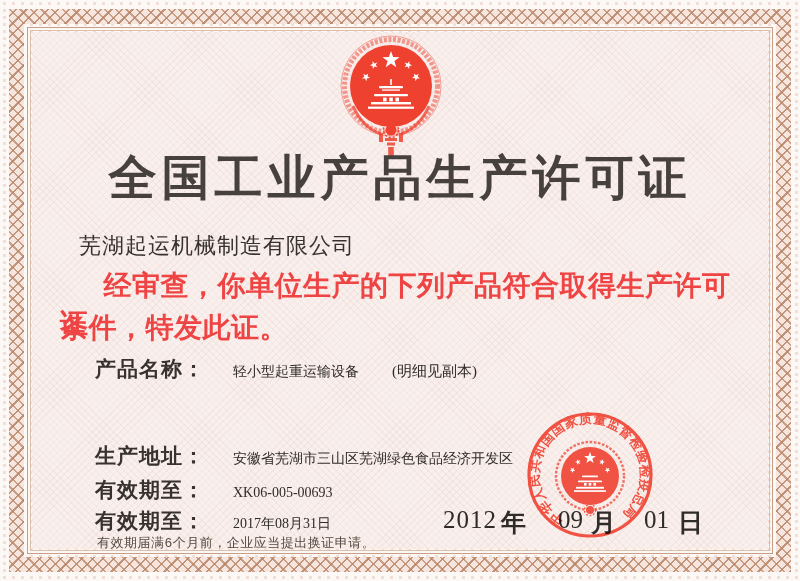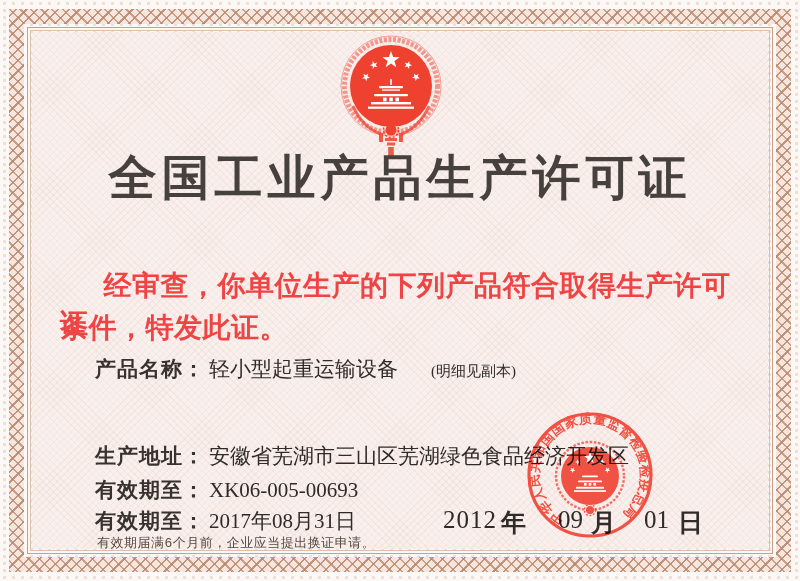--- a/index.html
+++ b/index.html
@@ -39,21 +39,21 @@
     font-family:"Liberation Sans","DejaVu Sans",sans-serif;
     font-size:48px;font-weight:bold;letter-spacing:5px;color:#47413e;
   }
   .company{position:absolute;left:79px;top:231px;font-size:22px;color:#37322f;letter-spacing:1px;}
   .stmt{position:absolute;left:60px;right:42px;font-size:28px;font-weight:bold;color:#ef4444;letter-spacing:.5px;}
   .stmt1{top:267px;text-indent:1.55em;}
   .stmt2{top:309px;}
 
   .frow{position:absolute;left:95px;white-space:nowrap;}
   .flabel{font-size:21px;font-weight:bold;color:#37322f;letter-spacing:1px;display:inline-block;min-width:88px;}
-  .fvalue{font-size:21px;color:#2f2b29;}
+  .fvalue{font-size:14px;color:#2f2b29;margin-left:24px;}
   .fnote{font-size:15px;color:#2f2b29;margin-left:29px;}
   .row-product{top:355px;}
   .row-residence{top:408px;}
   .row-prodaddr{top:442px;}
   .row-certno{top:476px;}
   .row-valid{top:507px;}
 
   .date{position:absolute;top:506px;left:0;font-size:25px;color:#2f2b29;z-index:2;}
   .date span{position:absolute;top:0;white-space:nowrap;}
   .d-year{left:443px;letter-spacing:1px;}
@@ -112,20 +112,21 @@
         <rect x="40" y="99" width="4" height="9"></rect>
         <rect x="60" y="99" width="4" height="9"></rect>
         <rect x="46" y="104" width="12" height="3"></rect>
         <rect x="48" y="108.5" width="8" height="3"></rect>
         <rect x="49.2" y="113" width="5.6" height="12"></rect>
       </g>
     </svg>
 
     <div class="title">全国工业产品生产许可证</div>
 
+    <div class="company">芜湖起运机械制造有限公司</div>
 
     <div class="stmt stmt1">经审查，你单位生产的下列产品符合取得生产许可证</div>
     <div class="stmt stmt2">条件，特发此证。</div>
 
     <div class="frow row-product">
       <span class="flabel">产品名称：</span>
       <span class="fvalue">轻小型起重运输设备</span>
       <span class="fnote">(明细见副本)</span>
     </div>
 

